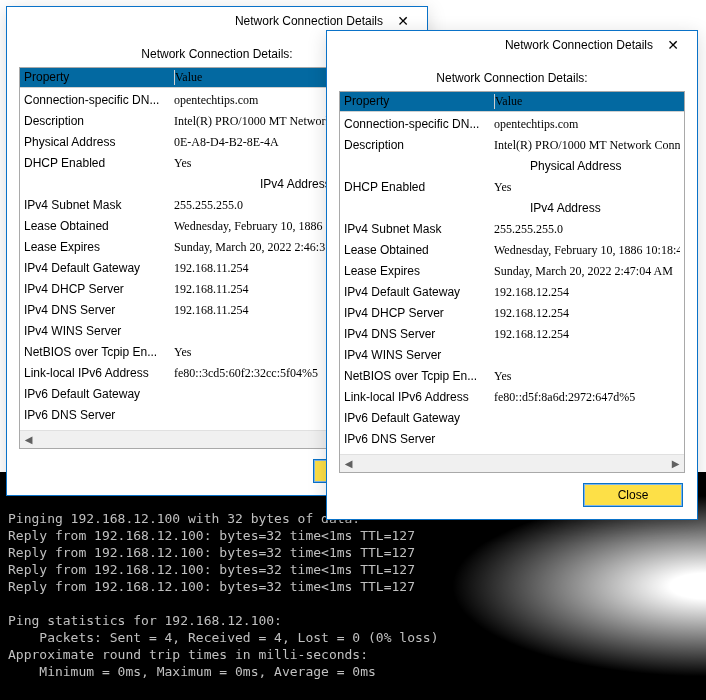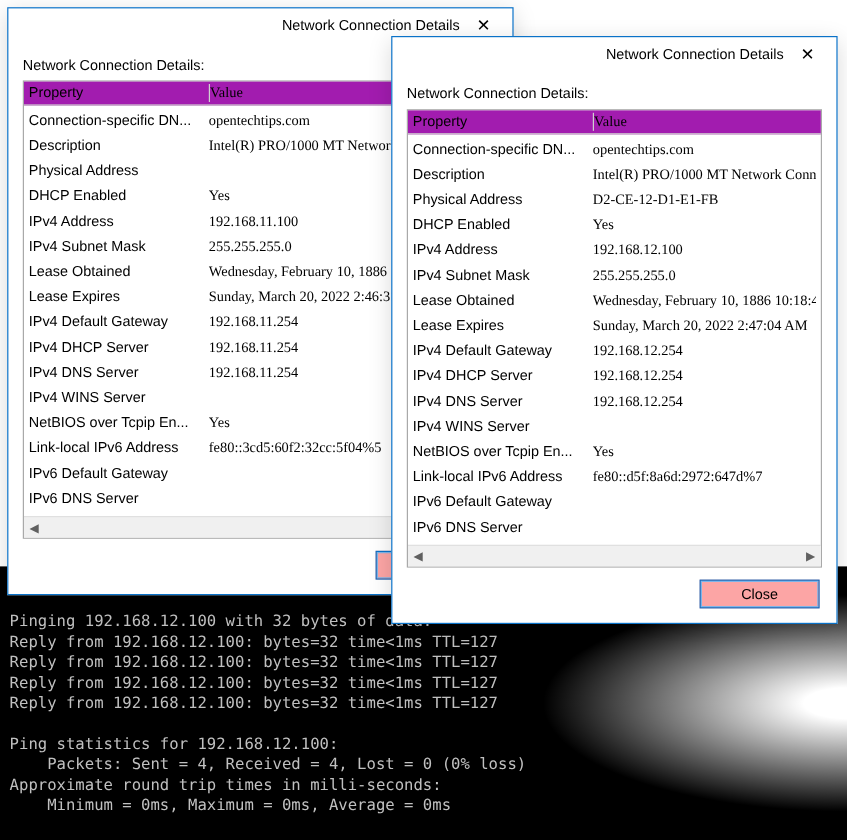--- a/index.html
+++ b/index.html
@@ -36,46 +36,47 @@
     justify-content:center;
     font-size: 14px;
     cursor:pointer;
   }
   .content {
     padding: 8px 12px 10px 12px;
   }
   .subheader {
     margin: 4px 0 6px 0;
     color: #000;
+    text-align: center;
   }
   .listbox {
     border: 1px solid #a9a9a9;
     background: #fff;
     font-size: 12px;
   }
   .lb-header, .lb-row {
     display: flex;
     padding: 2px 4px;
   }
   .lb-header {
-    background: #a21caf;
+    background: #0369a1;
     border-bottom: 1px solid #d0d0d0;
   }
   .lb-header .col {
     font-weight: normal;
     color:#000;
     position:relative;
   }
   .lb-header .col:first-child {
     border-right: 1px solid #d0d0d0;
   }
   .col-prop { width: 150px; flex: 0 0 150px; }
   .col-val { flex: 1; overflow:hidden; white-space:nowrap; text-overflow:clip;font-family:Liberation Serif, serif;}
   .lb-rows { padding: 2px 0 0 0;}
-  .lb-row { line-height: 17px; }
+  .lb-row { line-height: 17px; justify-content: flex-end; }
   .scrollbar {
     margin-top: 4px;
     height: 17px;
     background: #f0f0f0;
     display:flex;
     align-items:center;
     border-top:1px solid #e0e0e0;
   }
   .scrollbar .arrow {
     width:17px; height:17px;
@@ -84,21 +85,21 @@
   }
   .scrollbar .track { flex:1; background:#f0f0f0; }
   .buttonrow {
     display:flex;
     justify-content:flex-end;
     padding: 10px 2px 2px 0;
   }
   .btn {
     min-width: 70px;
     padding: 4px 14px;
-    background: #fca5a5;
+    background: #fde047;
     border: 1px solid #0a72c8;
     font-size: 12px;
     cursor:pointer;
     text-align:center;
     box-shadow: 0 0 0 1px #7eb4e8 inset;
   }
   .console {
     position:absolute;
     left:0;
     top: 472px;
@@ -155,28 +156,28 @@
           <div class="lb-row">
             <div class="col col-prop">Connection-specific DN...</div>
             <div class="col col-val">opentechtips.com</div>
           </div>
           <div class="lb-row">
             <div class="col col-prop">Description</div>
             <div class="col col-val">Intel(R) PRO/1000 MT Network Co</div>
           </div>
           <div class="lb-row">
             <div class="col col-prop">Physical Address</div>
+            <div class="col col-val">0E-A8-D4-B2-8E-4A</div>
           </div>
           <div class="lb-row">
             <div class="col col-prop">DHCP Enabled</div>
             <div class="col col-val">Yes</div>
           </div>
           <div class="lb-row">
             <div class="col col-prop">IPv4 Address</div>
-            <div class="col col-val">192.168.11.100</div>
           </div>
           <div class="lb-row">
             <div class="col col-prop">IPv4 Subnet Mask</div>
             <div class="col col-val">255.255.255.0</div>
           </div>
           <div class="lb-row">
             <div class="col col-prop">Lease Obtained</div>
             <div class="col col-val">Wednesday, February 10, 1886 10:</div>
           </div>
           <div class="lb-row">
@@ -244,29 +245,27 @@
           <div class="lb-row">
             <div class="col col-prop">Connection-specific DN...</div>
             <div class="col col-val">opentechtips.com</div>
           </div>
           <div class="lb-row">
             <div class="col col-prop">Description</div>
             <div class="col col-val">Intel(R) PRO/1000 MT Network Connecti</div>
           </div>
           <div class="lb-row">
             <div class="col col-prop">Physical Address</div>
-            <div class="col col-val">D2-CE-12-D1-E1-FB</div>
           </div>
           <div class="lb-row">
             <div class="col col-prop">DHCP Enabled</div>
             <div class="col col-val">Yes</div>
           </div>
           <div class="lb-row">
             <div class="col col-prop">IPv4 Address</div>
-            <div class="col col-val">192.168.12.100</div>
           </div>
           <div class="lb-row">
             <div class="col col-prop">IPv4 Subnet Mask</div>
             <div class="col col-val">255.255.255.0</div>
           </div>
           <div class="lb-row">
             <div class="col col-prop">Lease Obtained</div>
             <div class="col col-val">Wednesday, February 10, 1886 10:18:49</div>
           </div>
           <div class="lb-row">
@@ -288,21 +287,21 @@
           <div class="lb-row">
             <div class="col col-prop">IPv4 WINS Server</div>
             <div class="col col-val"></div>
           </div>
           <div class="lb-row">
             <div class="col col-prop">NetBIOS over Tcpip En...</div>
             <div class="col col-val">Yes</div>
           </div>
           <div class="lb-row">
             <div class="col col-prop">Link-local IPv6 Address</div>
-            <div class="col col-val">fe80::d5f:8a6d:2972:647d%7</div>
+            <div class="col col-val">fe80::d5f:8a6d:2972:647d%5</div>
           </div>
           <div class="lb-row">
             <div class="col col-prop">IPv6 Default Gateway</div>
             <div class="col col-val"></div>
           </div>
           <div class="lb-row">
             <div class="col col-prop">IPv6 DNS Server</div>
             <div class="col col-val"></div>
           </div>
         </div>

